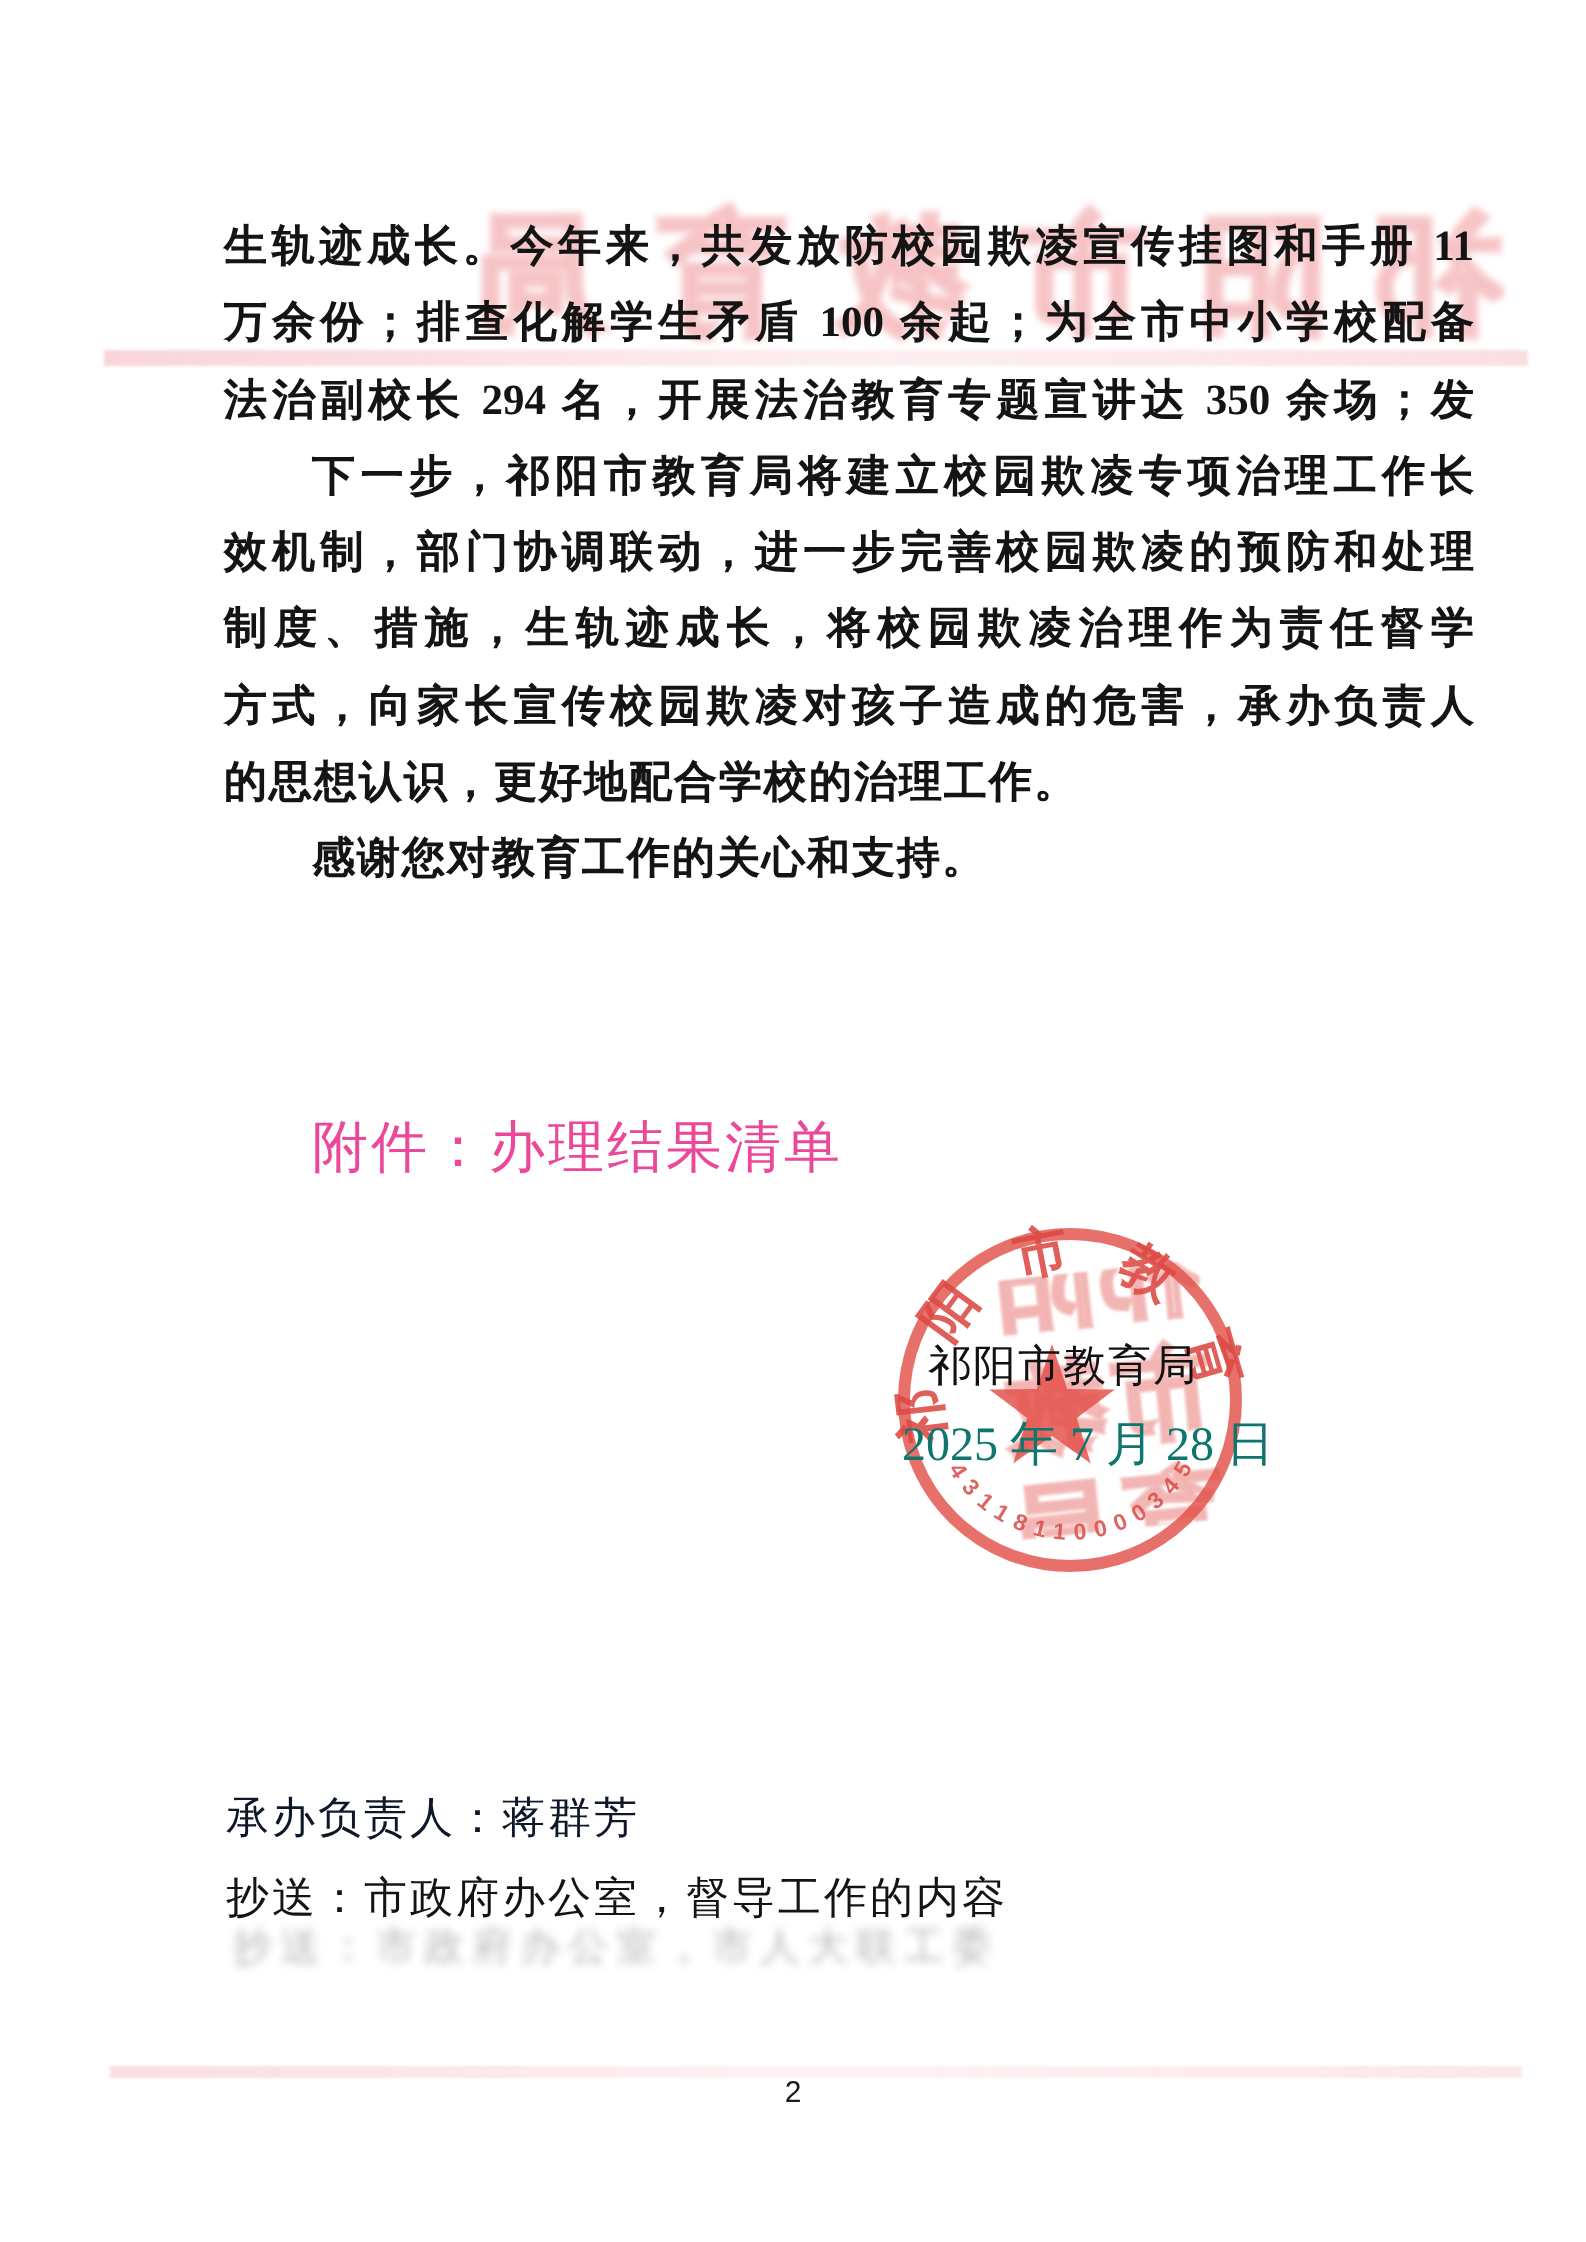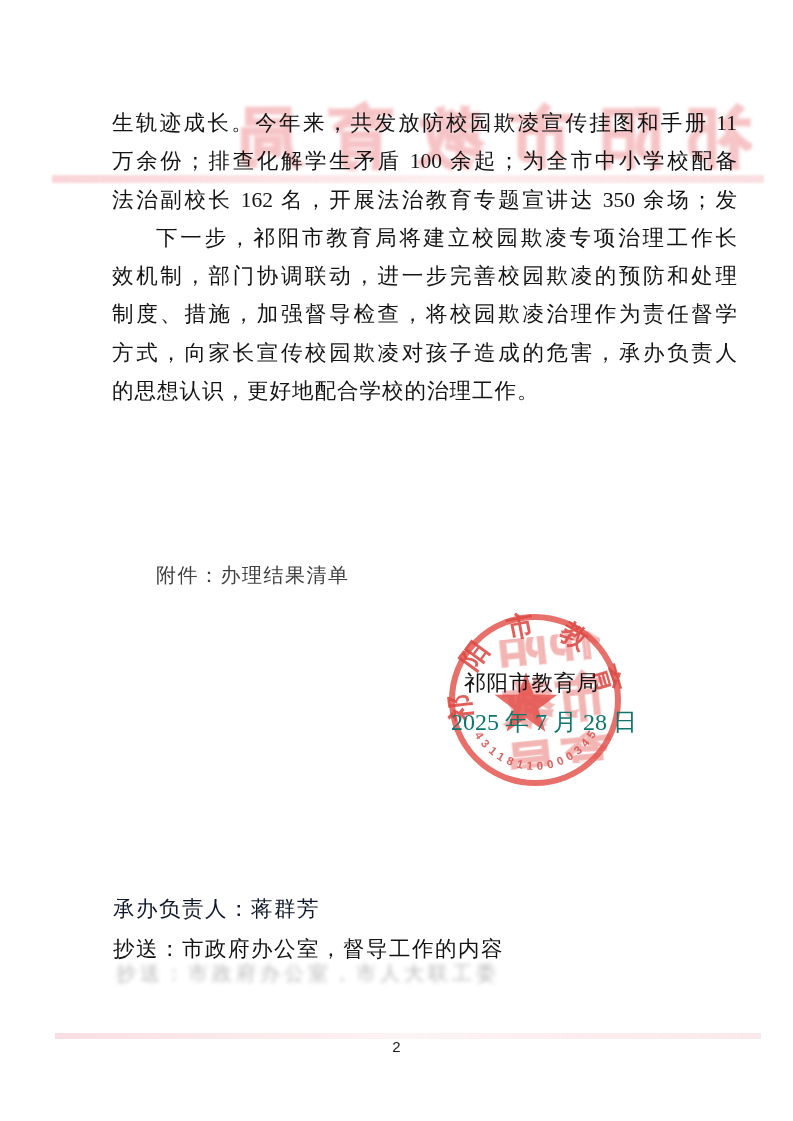--- a/index.html
+++ b/index.html
@@ -42,26 +42,27 @@
   }
   
   .body-block {
     position: absolute; left: 112px; top: 104px; width: 625px;
     font-size: 21.5px; color: #141414;
   }
   .line {
     height: 38.3px; line-height: 38.3px;
     text-align: justify; text-align-last: justify;
     text-justify: inter-character;
+    font-weight: bold;
   }
   .line.end { text-align-last: left; letter-spacing: 1px; }
   .line.indent { padding-left: 44px; }
   .attachment-line {
     position: absolute; left: 156px; top: 556px;
-    font-size: 20px; color: #404040;
+    font-size: 28px; color: #ec4899;
     height: 38.3px; line-height: 38.3px; letter-spacing: 1.5px;
   }
   
   .stamp {
     position: absolute; left: 446px; top: 611px; width: 178px; height: 178px;
   }
   .stamp svg { position: absolute; inset: 0; }
   .stamp-bleed {
     position: absolute; left: 18px; top: 26px; width: 142px; height: 130px;
     display: flex; flex-wrap: wrap; align-content: center; justify-content: center;
@@ -102,26 +103,27 @@
 <div class="page">
 
   <div class="wm-top">祁阳市教育局</div>
 
   <div class="pink-band-1"></div>
   <div class="pink-band-2"></div>
 
   <div class="body-block">
     <div class="line">生轨迹成长。今年来，共发放防校园欺凌宣传挂图和手册 11</div>
     <div class="line">万余份；排查化解学生矛盾 100 余起；为全市中小学校配备</div>
-    <div class="line">法治副校长 162 名，开展法治教育专题宣讲达 350 余场；发</div>
+    <div class="line">法治副校长 294 名，开展法治教育专题宣讲达 350 余场；发</div>
     <div class="line indent">下一步，祁阳市教育局将建立校园欺凌专项治理工作长</div>
     <div class="line">效机制，部门协调联动，进一步完善校园欺凌的预防和处理</div>
-    <div class="line">制度、措施，加强督导检查，将校园欺凌治理作为责任督学</div>
+    <div class="line">制度、措施，生轨迹成长，将校园欺凌治理作为责任督学</div>
     <div class="line">方式，向家长宣传校园欺凌对孩子造成的危害，承办负责人</div>
     <div class="line end">的思想认识，更好地配合学校的治理工作。</div>
+    <div class="line end indent">感谢您对教育工作的关心和支持。</div>
   </div>
 
   <div class="attachment-line">附件：办理结果清单</div>
 
   <div class="stamp">
     <div class="stamp-bleed">祁阳市教育局</div>
     <svg width="178" height="178" viewBox="0 0 178 178">
       <circle cx="89" cy="89" r="83" fill="none" stroke="#e25049" stroke-width="6" opacity="0.82"></circle>
       <polygon points="80,61 87.6,83.5 111.4,83.8 92.4,98 99.4,120.7 80,107 60.6,120.7 67.6,98 48.6,83.8 72.4,83.5" fill="#e4524c" opacity="0.85"></polygon>
       <path id="seal-arc-top" d="M 29.2 116.9 A 66 66 0 1 1 148.8 116.9" fill="none"></path>

